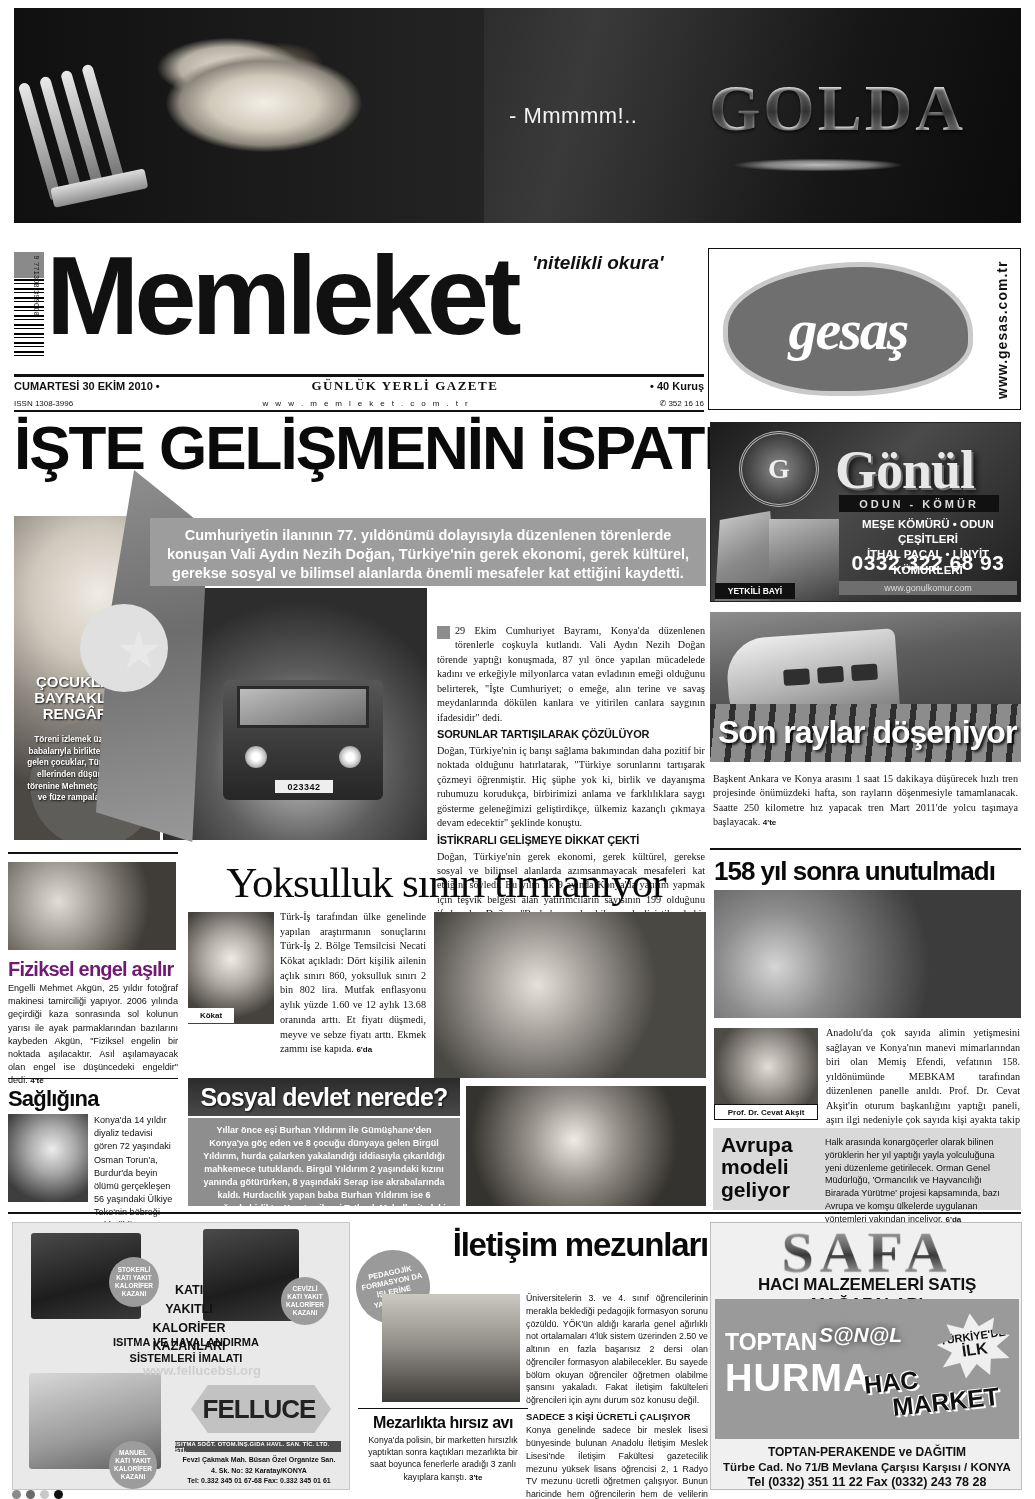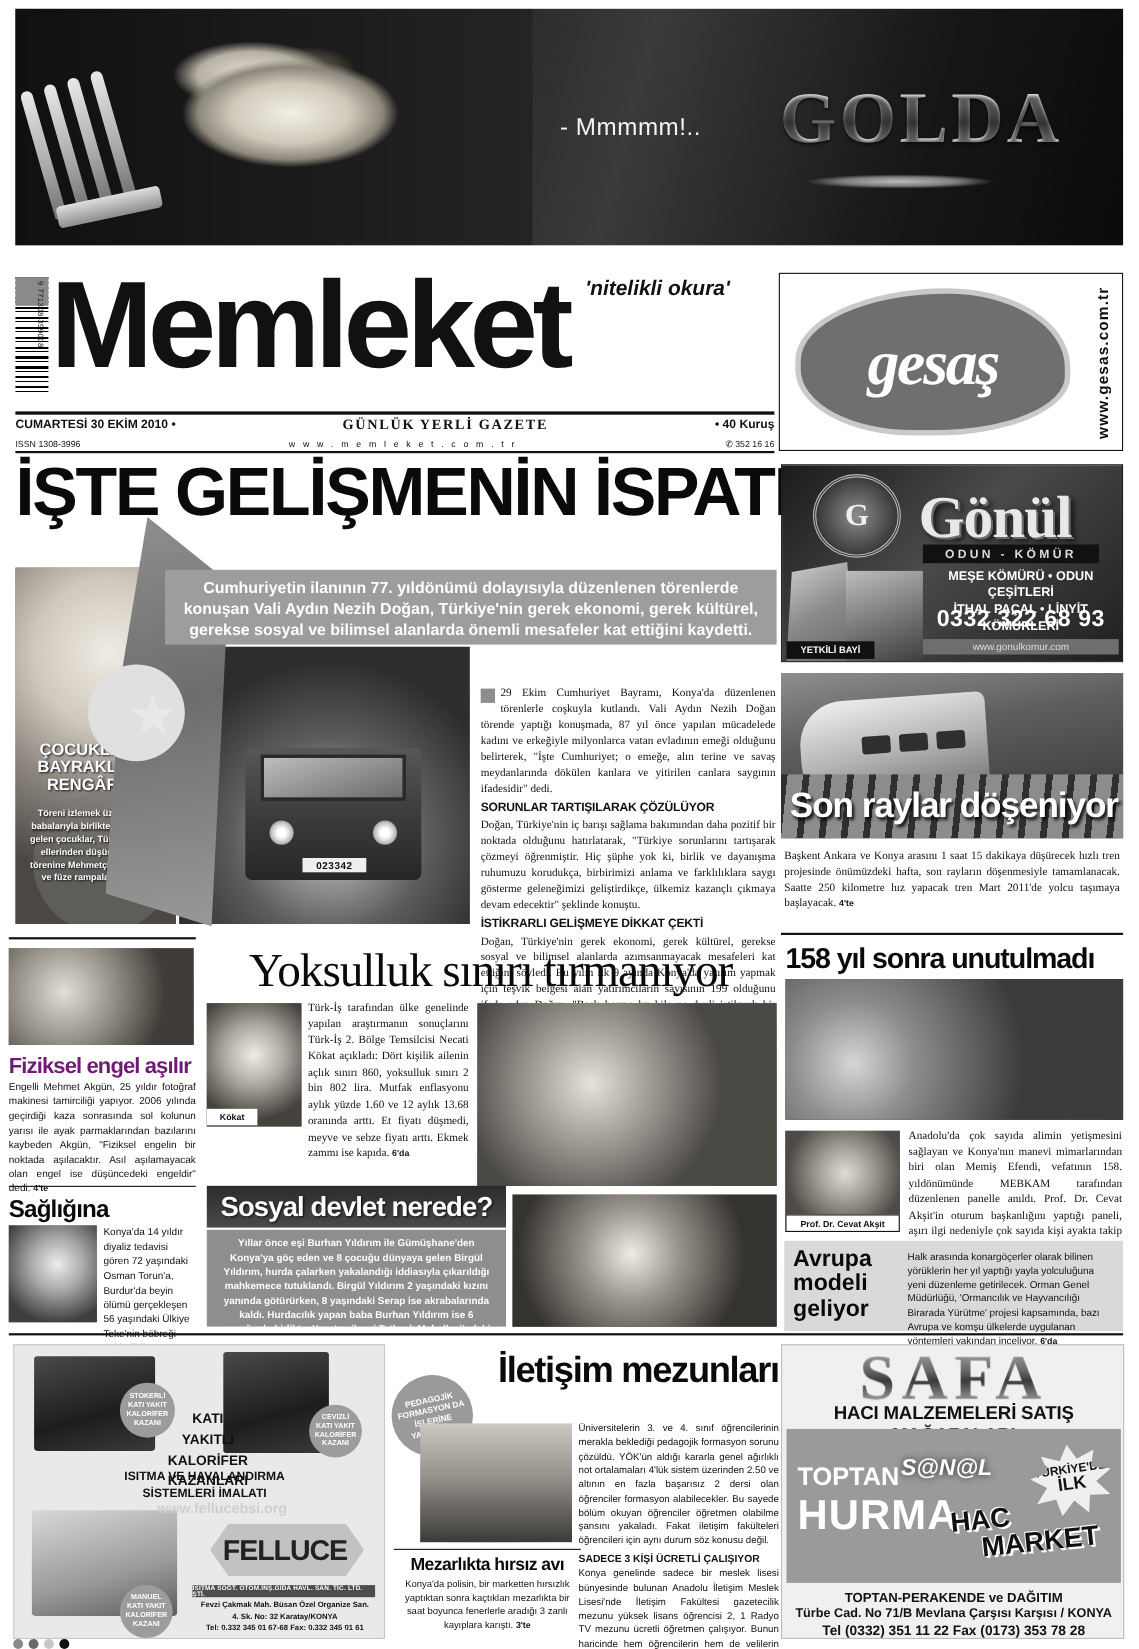--- a/index.html
+++ b/index.html
@@ -790,16 +790,16 @@
       </div>
       <div class="safa-star">
         <span>
           <span>TÜRKİYE'DE</span><br>
           <span style="font-size:16px">İLK</span>
         </span>
       </div>
     </div>
     <div class="safa-foot1">TOPTAN-PERAKENDE ve DAĞITIM</div>
     <div class="safa-foot2">Türbe Cad. No 71/B Mevlana Çarşısı Karşısı / KONYA</div>
-    <div class="safa-foot3">Tel (0332) 351 11 22     Fax (0173) 353 78 28</div>
+    <div class="safa-foot3">Tel (0332) 351 11 22     Fax (0332) 243 78 28</div>
   </div>
 
 </div>
 
 </body></html>

